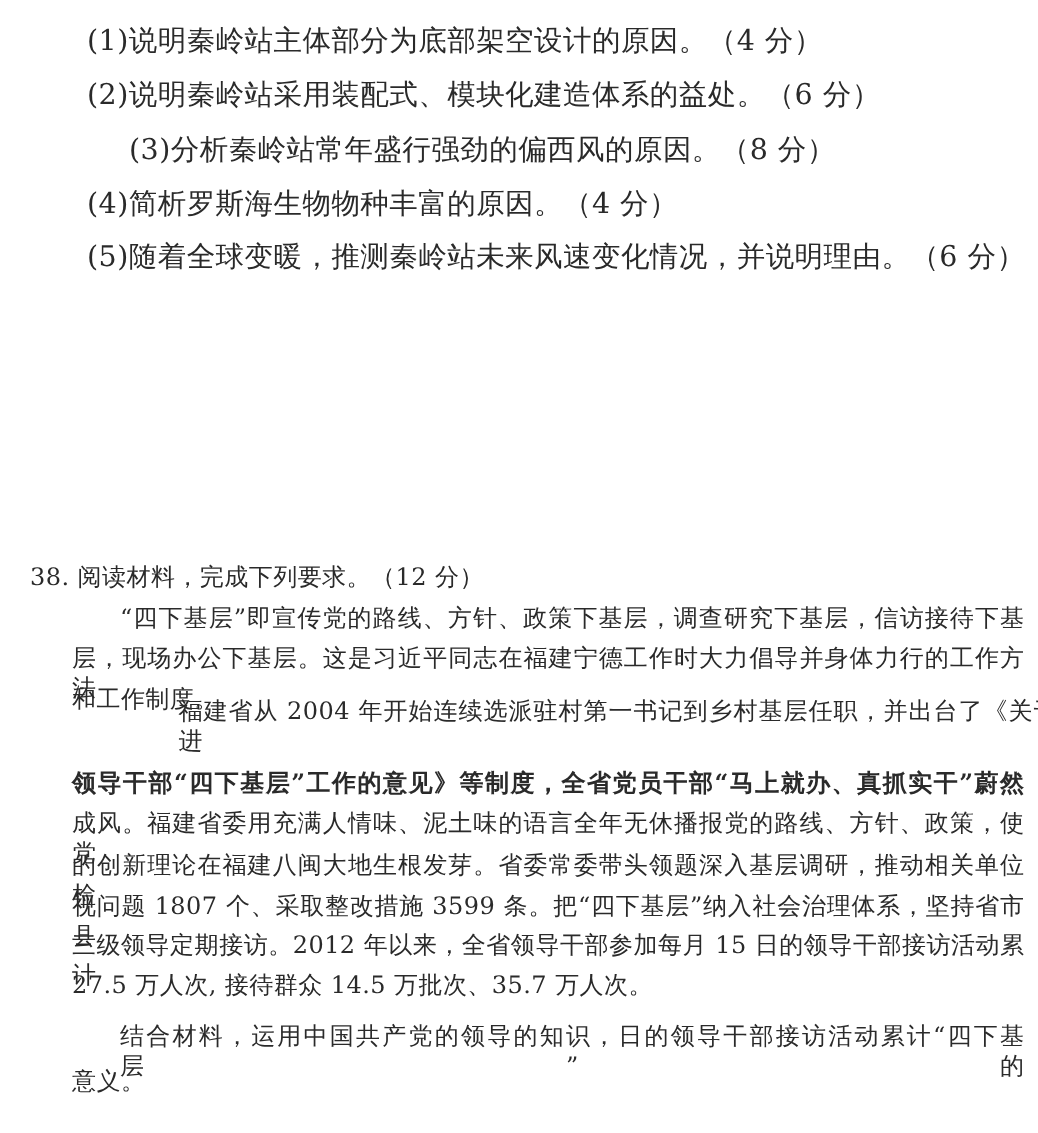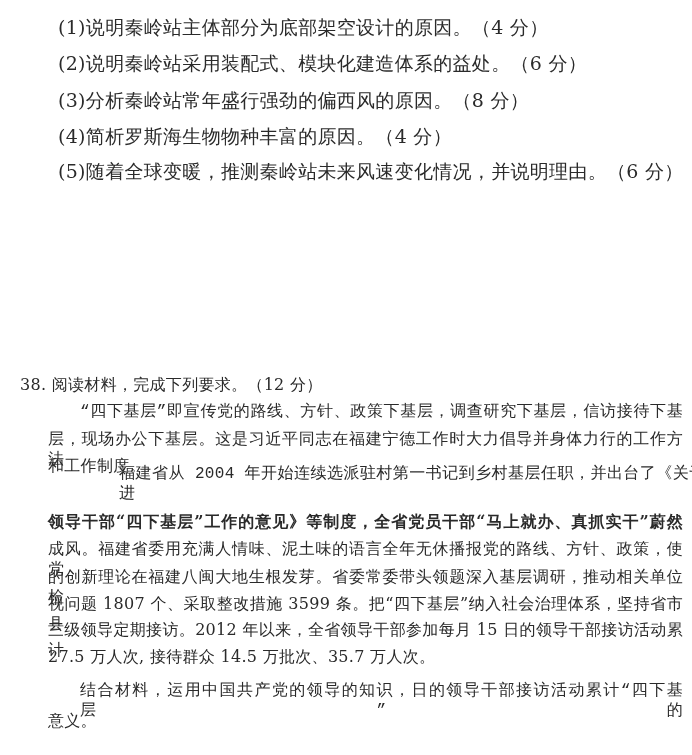--- a/index.html
+++ b/index.html
@@ -15,34 +15,34 @@
     white-space: nowrap;
     letter-spacing: 0.3px;
   }
   .q { left: 58px; font-size: 19px; }
   .just {
     left: 48px; width: 635px;
     text-align: justify; text-align-last: justify;
     white-space: normal;
     font-size: 16px;
   }
-  .ind { left: 80px; width: 603px; font-family: Liberation Mono, monospace; }
+  .ind { left: 80px; width: 603px; }
   .head { left: 20px; }
   .free { left: 48px; }
 </style>
 </head>
 <body>
 
 <div class="line q" style="top:17px;">
   <span>(1)</span><span>说明秦岭站主体部分为底部架空设计的原因。</span><span>（4 分）</span>
 </div>
 <div class="line q" style="top:53px;">
   <span>(2)</span><span>说明秦岭站采用装配式、模块化建造体系的益处。</span><span>（6 分）</span>
 </div>
-<div class="line q" style="top:90px;">
+<div class="line q" style="top:90px;margin-left:28px;">
   <span>(3)</span><span>分析秦岭站常年盛行强劲的偏西风的原因。</span><span>（8 分）</span>
 </div>
 <div class="line q" style="top:126px;">
   <span>(4)</span><span>简析罗斯海生物物种丰富的原因。</span><span>（4 分）</span>
 </div>
 <div class="line q" style="top:161px;">
   <span>(5)</span><span>随着全球变暖，推测秦岭站未来风速变化情况，并说明理由。</span><span>（6 分）</span>
 </div>
 
 <div class="line head" style="top:375px;">38. 阅读材料，完成下列要求。（12 分）</div>

